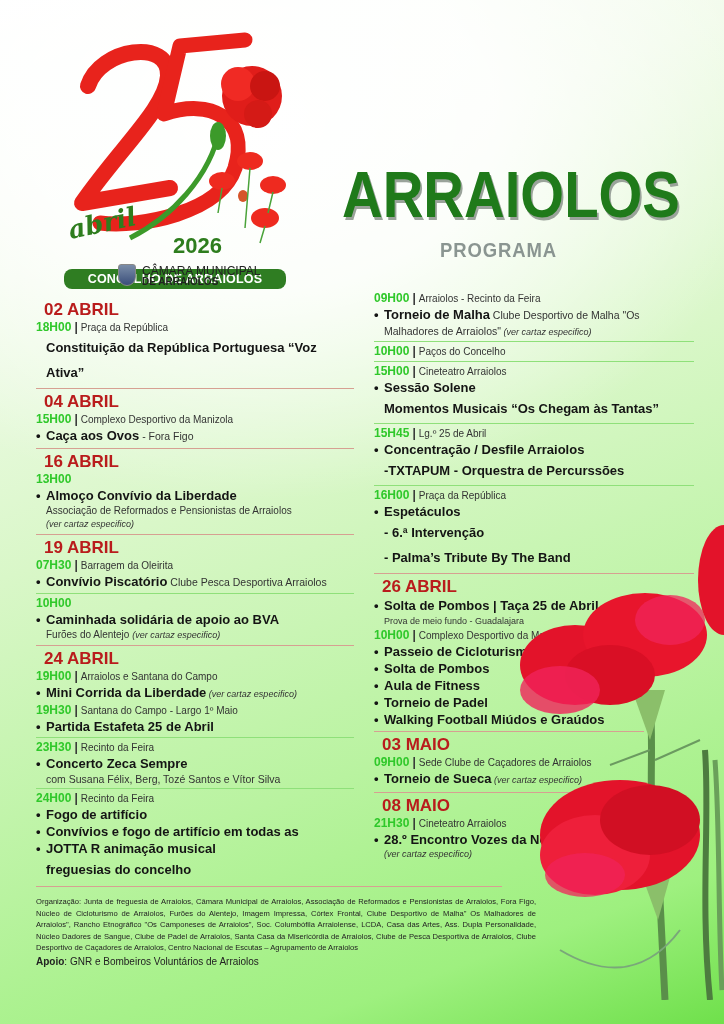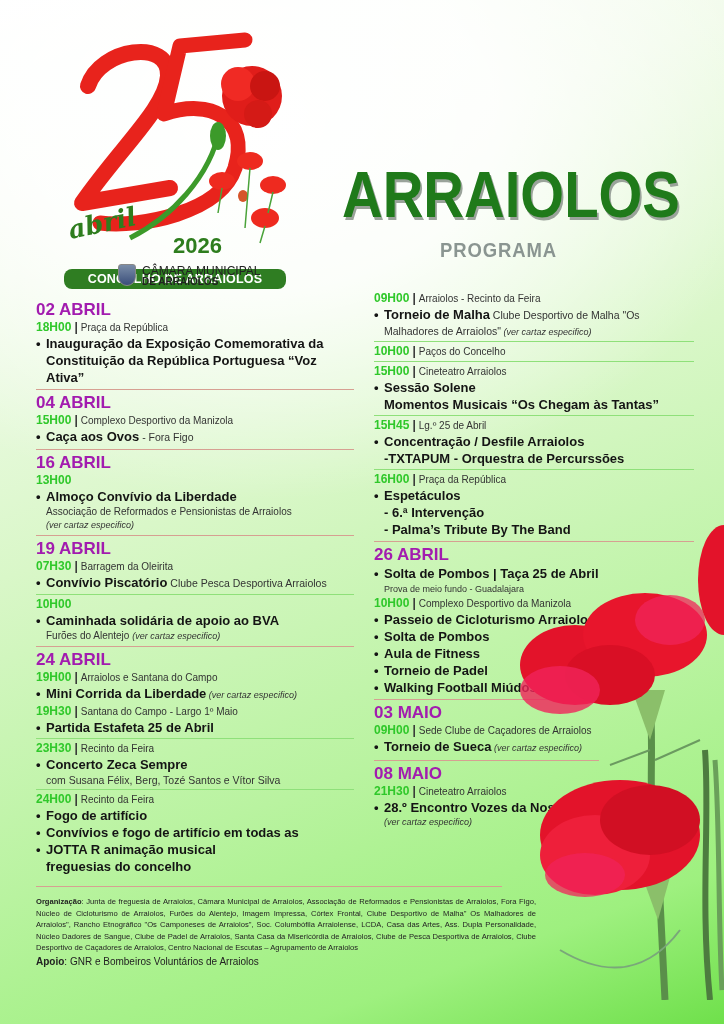--- a/index.html
+++ b/index.html
@@ -50,42 +50,42 @@
     position: absolute; left: 440px; top: 238px;
     font-weight: bold; font-size: 21px; color: #8a9591; letter-spacing: 1px;
     transform: scaleX(0.88); transform-origin: left center;
   }
 
   
   .col { position: absolute; }
   .col-left { left: 36px; top: 300px; width: 318px; }
   .col-right { left: 374px; top: 291px; width: 320px; }
   .day { position: relative; }
-  .day-title { color: #a21caf; font-weight: bold; font-size: 17px; line-height: 20px; }
+  .day-title { color: #b91c1c; font-weight: bold; font-size: 17px; line-height: 20px; margin-left: 8px; }
   .time-line { font-size: 10px; line-height: 15px; white-space: nowrap; }
   .time { color: #2fc82a; font-weight: bold; font-size: 12px; }
   .sep { color: #333; font-weight: bold; margin: 0 3px; font-size: 12px; }
   .venue { color: #333; font-size: 10px; margin-top: 21px; }
   .event { font-weight: bold; font-size: 13px; line-height: 17px; color: #141414; padding-left: 10px; text-indent: -10px; }
   .event .bullet { display: inline-block; width: 10px; text-indent: 0; }
   .event .extra { font-weight: normal; font-size: 10.5px; color: #333; }
   .event .note { font-weight: normal; font-style: italic; font-size: 9px; color: #333; }
   .sub { font-size: 10px; line-height: 14px; color: #333; padding-left: 10px; }
   .sub-note { font-style: italic; font-size: 9px; color: #333; padding-left: 10px; line-height: 13px; }
-  .indent-line { font-weight: bold; font-size: 13px; line-height: 17px; padding-left: 10px; color: #141414; }
+  .indent-line { font-weight: bold; font-size: 13px; line-height: 25px; padding-left: 10px; color: #141414; }
   .rule-red { height: 1px; background: #d6a092; margin: 3px 0 3px 0; }
   .rule-green { height: 1px; background: #8fe07a; margin: 2px 0 2px 0; }
 
   
   .flowers { position: absolute; left: 500px; top: 500px; width: 224px; height: 500px; pointer-events: none; }
 
   
   .credits-rule { position: absolute; left: 36px; top: 886px; width: 466px; height: 1px; background: #d6a092; }
   .credits { position: absolute; left: 36px; top: 896px; width: 500px; font-size: 7.6px; line-height: 11.6px; color: #222; text-align: justify; }
-  .credits b { font-weight: bold; }
+  .credits b { font-weight: normal; }
   .support { position: absolute; left: 36px; top: 956px; font-size: 10px; color: #222; }
 </style>
 </head>
 <body>
 
 <div class="poster">
 
   <div class="logo">
     <svg width="240" height="240" viewBox="0 0 240 240">
 
@@ -122,21 +122,20 @@
   <div class="title">ARRAIOLOS</div>
   <div class="subtitle">PROGRAMA</div>
 
   <div class="col col-left">
 
     <div class="day">
       <div class="day-title">02 ABRIL</div>
       <div class="time-line">
         <span class="time">18H00</span><span class="sep">|</span><span class="venue">Praça da República</span>
       </div>
-      <div class="event"><span class="bullet">•</span><span>Inauguração da Exposição Comemorativa da</span></div>
       <div class="indent-line">Constituição da República Portuguesa “Voz Ativa”</div>
       <div class="rule-red"></div>
     </div>
 
     <div class="day">
       <div class="day-title">04 ABRIL</div>
       <div class="time-line">
         <span class="time">15H00</span><span class="sep">|</span><span class="venue">Complexo Desportivo da Manizola</span>
       </div>
       <div class="event"><span class="bullet">•</span><span>Caça aos Ovos</span><span class="extra"> - Fora Figo</span></div>

